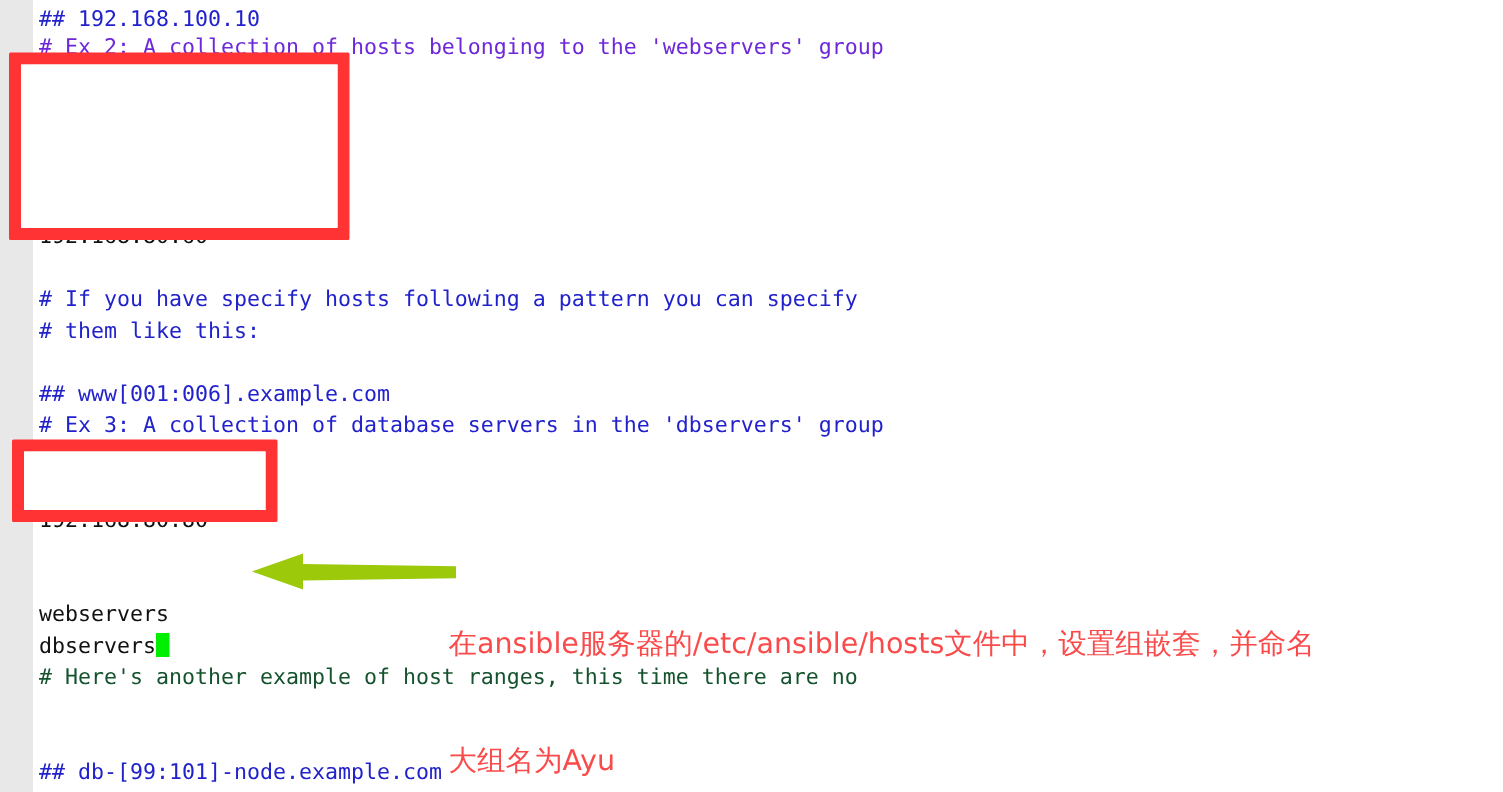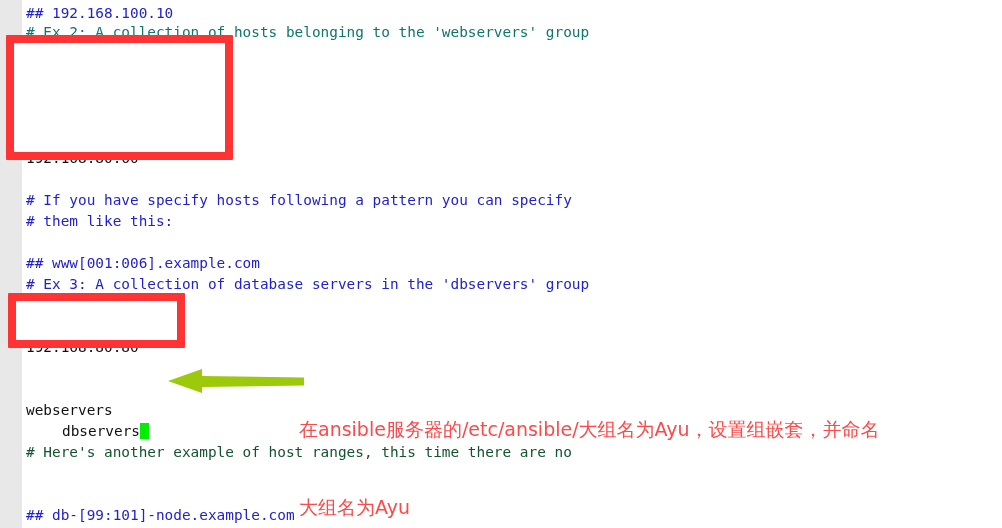--- a/index.html
+++ b/index.html
@@ -96,49 +96,49 @@
 </style>
 </head>
 <body>
 
 <div id="screen">
 
   <div id="gutter" style="background: rgb(232, 232, 232);"></div>
 
   <div id="code">
       <div class="line cmt" style="top: -9px; color: rgb(34, 34, 204);">## 192.168.100.10</div>
-      <div class="line cmt" style="top: 10px; color: #0f766e;"># Ex 2: A collection of hosts belonging to the 'webservers' group</div>
+      <div class="line cmt" style="top: 10px; color: #6d28d9;"># Ex 2: A collection of hosts belonging to the 'webservers' group</div>
       <div class="line sect" style="top: 52px; color: rgb(0, 0, 0);">[webservers]</div>
       <div class="line cmt" style="top: 73px; color: rgb(34, 34, 204);">## alpha.example.org</div>
       <div class="line cmt" style="top: 94px; color: rgb(34, 34, 204);">## beta.example.org</div>
       <div class="line plain" style="top: 115px; color: rgb(16, 16, 16);">192.168.80.50</div>
       <div class="line plain" style="top: 136px; color: rgb(16, 16, 16);">192.168.80.60</div>
       <div class="line cmt" style="top: 178px; color: rgb(34, 34, 204);"># If you have specify hosts following a pattern you can specify</div>
       <div class="line cmt" style="top: 199px; color: rgb(34, 34, 204);"># them like this:</div>
       <div class="line cmt" style="top: 241px; color: rgb(34, 34, 204);">## www[001:006].example.com</div>
       <div class="line cmt" style="top: 262px; color: rgb(34, 34, 204);"># Ex 3: A collection of database servers in the 'dbservers' group</div>
       <div class="line sect" style="top: 304px; color: rgb(0, 0, 0);">[dbservers]</div>
       <div class="line plain" style="top: 325px; color: rgb(16, 16, 16);">192.168.80.80</div>
       <div class="line plain" style="top: 388px; color: rgb(16, 16, 16);">webservers</div>
-      <div class="line plain" style="top: 409px; color: rgb(16, 16, 16); margin-left: 36px;"><span>dbservers</span><span class="cursor" style="background: rgb(0, 238, 0);"></span></div>
+      <div class="line plain" style="top: 409px; color: rgb(16, 16, 16);"><span>dbservers</span><span class="cursor" style="background: rgb(0, 238, 0);"></span></div>
       <div class="line cmt" style="top: 430px; color: #14532d;"># Here's another example of host ranges, this time there are no</div>
       <div class="line cmt" style="top: 493px; color: rgb(34, 34, 204);">## db-[99:101]-node.example.com</div>
     </div>
 
   <div class="redbox" id="box0" style="left: 6px; top: 35px; width: 227px; height: 125px; border-color: rgb(255, 51, 51);">
       <div style="position: absolute; inset: 0px; background: rgb(255, 255, 255); z-index: -1;"></div>
     </div>
   <div class="redbox" id="box1" style="left: 8px; top: 293px; width: 177px; height: 55px; border-color: rgb(255, 51, 51);">
       <div style="position: absolute; inset: 0px; background: rgb(255, 255, 255); z-index: -1;"></div>
     </div>
 
   <div id="arrow">
     <svg width="136" height="26" viewBox="0 0 136 26" xmlns="http://www.w3.org/2000/svg">
       <polygon points="0,13 34,1 34,8 136,9.5 136,17.5 34,19 34,25" fill="#9cc90a"></polygon>
     </svg>
   </div>
 
   <div id="annot" style="color: rgb(250, 74, 74);">
-    <span class="ln">在ansible服务器的/etc/ansible/大组名为Ayu，设置组嵌套，并命名</span>
+    <span class="ln">在ansible服务器的/etc/ansible/hosts文件中，设置组嵌套，并命名</span>
     <span class="ln">大组名为Ayu</span>
   </div>
 
 </div>
 
 </body></html>

